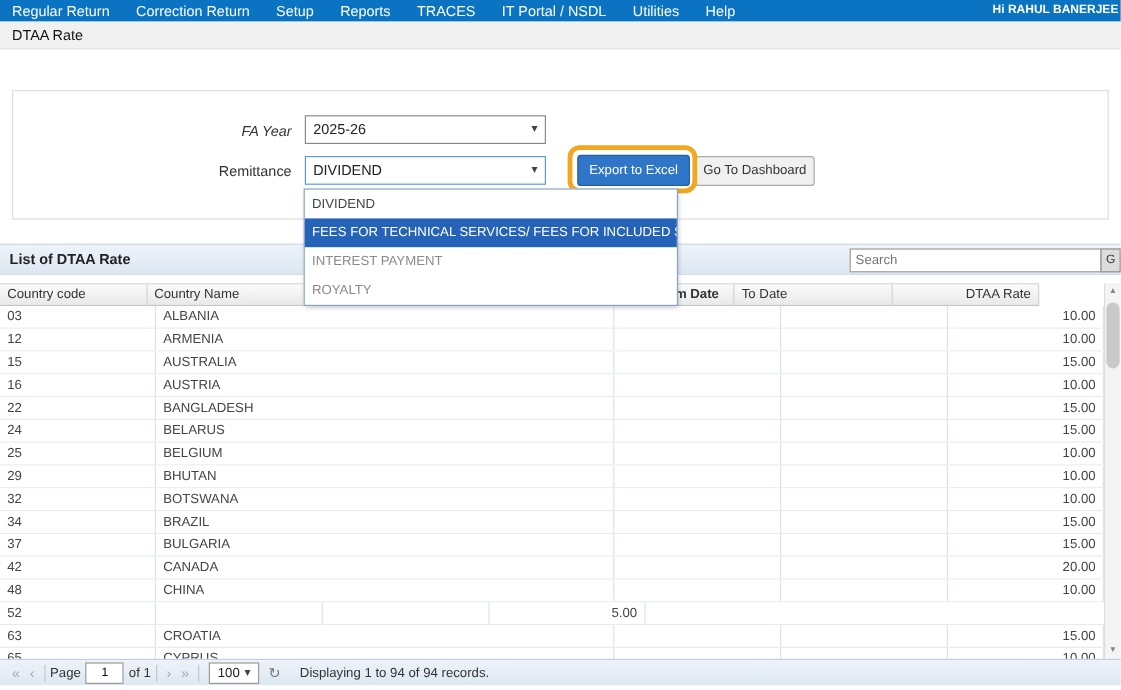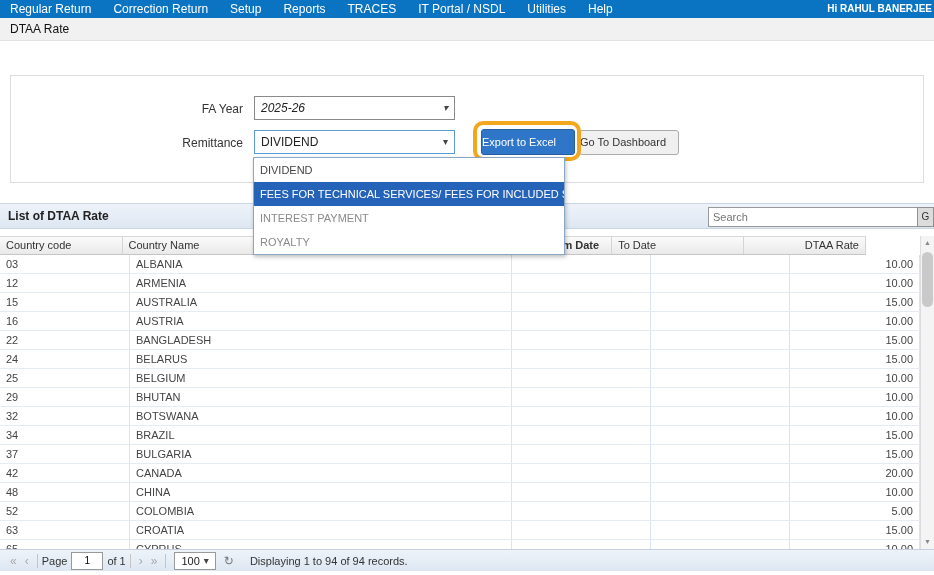--- a/index.html
+++ b/index.html
@@ -14,28 +14,28 @@
   .nav-item{padding:0 11px;white-space:nowrap;cursor:pointer;}
   .nav-item:first-child{padding-left:0;}
   .nav-user{position:absolute;right:2px;top:0;height:18px;line-height:18px;font-size:10px;font-weight:bold;white-space:nowrap;}
   
   .titlebar{position:absolute;top:18px;left:0;width:934px;height:23px;background:#f1f1f1;
             border-bottom:1px solid #e3e3e3;font-size:12px;line-height:23px;padding-left:10px;
             box-sizing:border-box;color:#111;}
   
   .panel{position:absolute;left:10px;top:75px;width:912px;height:106px;border:1px solid #ddd;background:#fff;}
   .form-label{position:absolute;left:60px;width:172px;text-align:right;font-size:12px;color:#333;}
-  .lbl-fa{top:26px;} .lbl-rem{top:60px;}
+  .lbl-fa{top:26px;font-style:italic;} .lbl-rem{top:60px;}
   .selectbox{position:absolute;left:243px;width:201px;height:24px;border:1px solid #8a8a8a;background:#fff;
              font-size:12px;color:#222;line-height:22px;padding-left:6px;box-sizing:border-box;cursor:pointer;}
-  .sb-fa{top:20px;font-style:italic;} .sb-rem{top:54px;border-color:var(--focus_border,#5b9bd5);}
+  .sb-fa{top:20px;} .sb-rem{top:54px;border-color:var(--focus_border,#5b9bd5);}
   .caret{position:absolute;right:6px;top:0;line-height:22px;font-size:10px;color:#444;}
   .highlight-ring{position:absolute;left:462px;top:45px;width:100px;height:32px;
                   border:4px solid var(--ring_orange,#f2a71e);border-radius:10px;pointer-events:none;z-index:6;}
-  .btn{position:absolute;font-size:11px;border-radius:3px;cursor:pointer;box-sizing:border-box;}
+  .btn{position:absolute;font-size:11px;border-radius:3px;text-align:center;cursor:pointer;box-sizing:border-box;}
   .btn-export{left:470px;top:53px;width:94px;height:26px;line-height:24px;
               background:var(--button_blue,#2f76c8);border:1px solid #275e9e;color:#fff;z-index:7;}
   .btn-dash{left:568px;top:54px;width:100px;height:25px;line-height:23px;
             background:#f0f0f0;border:1px solid #ababab;color:#333;}
   
   .dd{position:absolute;left:253px;top:157px;width:310px;background:#fff;border:1px solid #89a6c4;
       z-index:50;box-shadow:1px 2px 4px rgba(0,0,0,.25);}
   .dd-item{height:24px;line-height:24px;padding-left:6px;font-size:11px;color:#444;
            white-space:nowrap;overflow:hidden;cursor:pointer;}
   .dd-item.sel{background:var(--highlight_blue,#2563b8);color:#fff;}
@@ -230,21 +230,20 @@
     </div>
     <div class="grow">
       <div class="gc c0">48</div>
       <div class="gc c1">CHINA</div>
       <div class="gc c2"></div>
       <div class="gc c3"></div>
       <div class="gc c4">10.00</div>
     </div>
     <div class="grow">
       <div class="gc c0">52</div>
-      <div class="gc c1">COLOMBIA</div>
       <div class="gc c2"></div>
       <div class="gc c3"></div>
       <div class="gc c4">5.00</div>
     </div>
     <div class="grow">
       <div class="gc c0">63</div>
       <div class="gc c1">CROATIA</div>
       <div class="gc c2"></div>
       <div class="gc c3"></div>
       <div class="gc c4">15.00</div>

